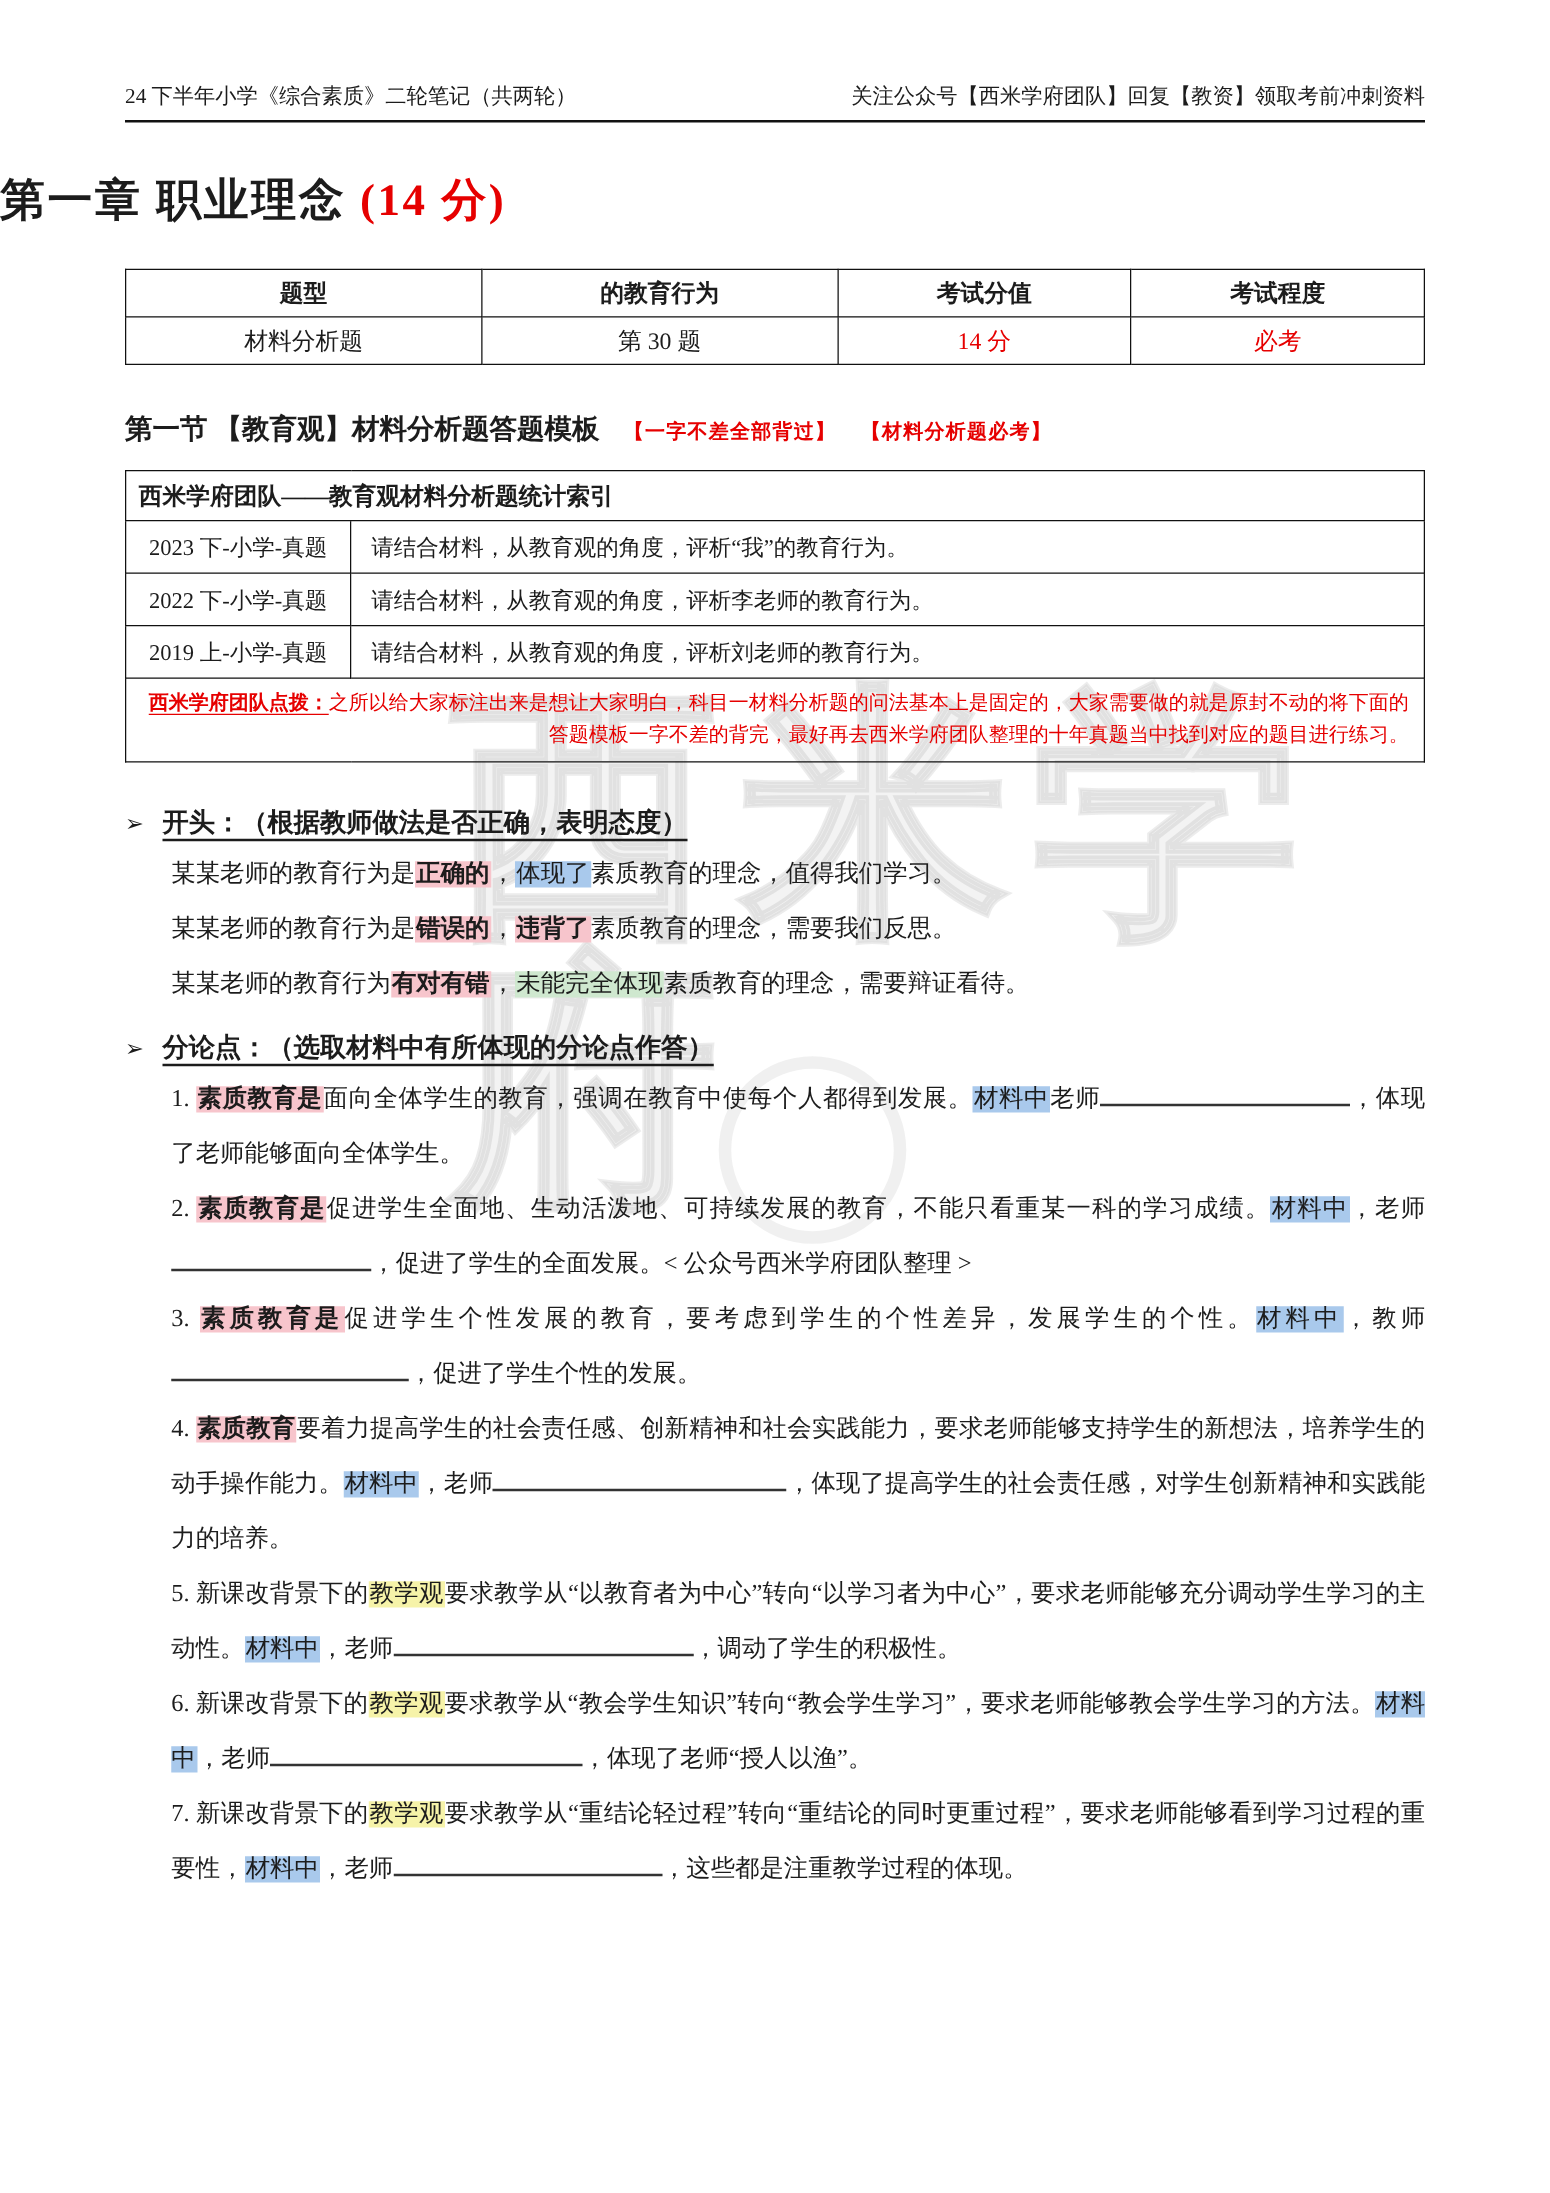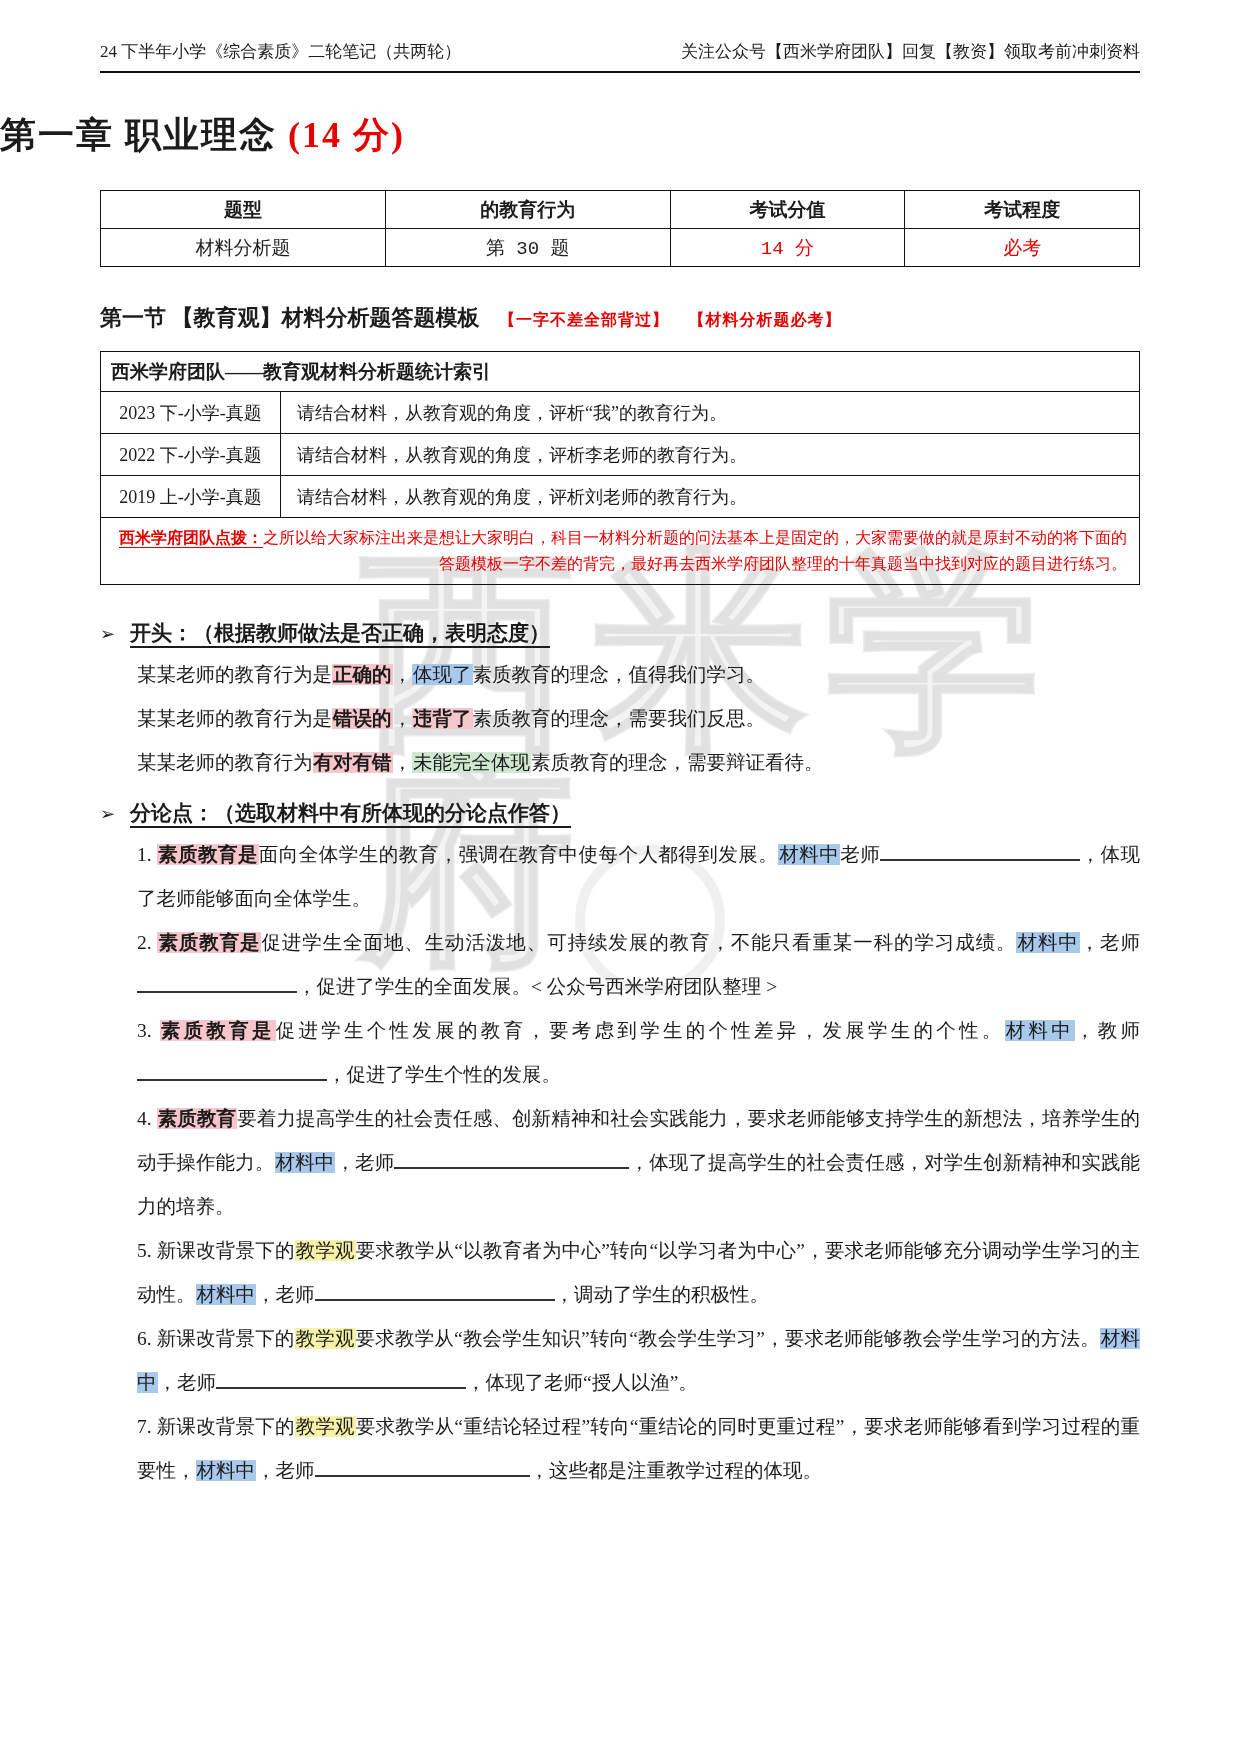--- a/index.html
+++ b/index.html
@@ -6,30 +6,30 @@
   html,body { background:#ffffff; }
   .page {
     position:relative; width:1240px; height:1754px; margin:0 auto;
     background:#ffffff; color:#1c1c1c; overflow:hidden;
     font-family:"Liberation Serif","DejaVu Serif",serif;
   }
   .red { color:var(--red,#e60000); }
 
   
   .hdr { display:flex; justify-content:space-between; align-items:flex-end;
-         padding:40px 100px 0 100px; font-size:17px; }
+         padding:65px 100px 0 100px; font-size:17px; }
   .hdr-rule { margin:8px 100px 0 100px; border-bottom:2.5px solid #111; }
 
   
   .title { margin-top:38px; text-align:left; font-size:36px; font-weight:bold; letter-spacing:2px; }
   .title .score { font-weight:bold; }
 
   
   table { border-collapse:collapse; width:1040px; margin:0 auto; }
-  .info-table { margin-top:30px;font-family:Liberation Mono, monospace; }
+  .info-table { margin-top:30px; }
   .info-table th, .info-table td {
     border:1.6px solid #111; height:38px; text-align:center;
     font-size:19px; padding:2px 6px;
   }
   .info-table th { font-weight:bold; }
 
   .sec-head { margin:36px 100px 0 100px; font-size:22px; font-weight:bold; }
   .sec-note { font-size:16px; font-weight:bold; color:var(--red,#e60000); margin-left:14px; letter-spacing:1px; }
 
   .index-table { margin-top:18px; }

